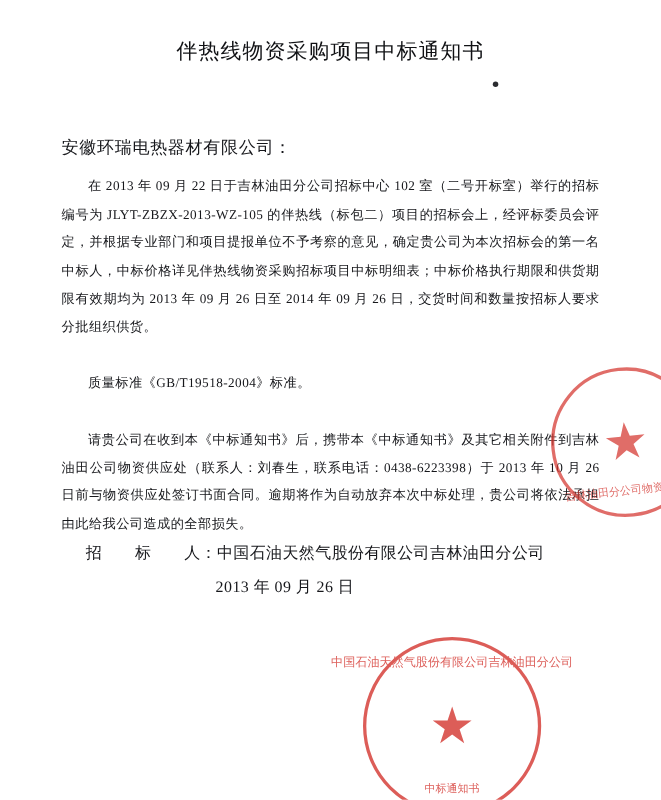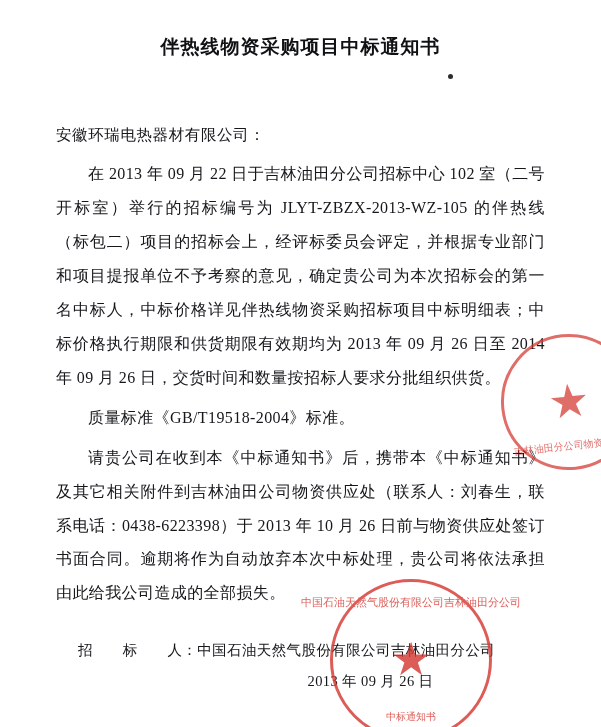--- a/index.html
+++ b/index.html
@@ -18,21 +18,21 @@
   .page {
     position: relative;
     width: 601px;
     height: 727px;
     box-sizing: border-box;
     padding: 0 56px;
   }
   .doc-title {
     text-align: center;
     font-size: 19px;
-    font-weight: bold;
+    font-weight: normal;
     letter-spacing: 1px;
     margin-top: 34px;
     margin-bottom: 16px;
     color: #101114;
   }
   .title-dot {
     position: absolute;
     left: 448px;
     top: 40px;
     width: 5px;
@@ -40,55 +40,53 @@
     border-radius: 50%;
     background: #2b2c30;
   }
   .addressee {
     margin-top: 60px;
     font-size: 15.5px;
     line-height: 1.9;
     letter-spacing: 0.6px;
   }
   .para {
-    font-size: 16px;
+    font-size: 12px;
     line-height: 2.12;
     text-align: justify;
     text-justify: inter-ideograph;
     letter-spacing: 0.4px;
     margin: 8px 0 0 0;
   }
   .para.indent {
     text-indent: 2em;
   }
   .para.block2 {
-    margin-top: 6px;
+    margin-top: 26px;
   }
   .signature-block {
-    margin-top: 26px;
     font-size: 14.5px;
     line-height: 2.0;
     letter-spacing: 0.4px;
     padding-left: 22px;
   }
   .sig-row {
     display: block;
     white-space: nowrap;
   }
   .sig-label {
     display: inline-block;
   }
   .sig-value {
     display: inline-block;
   }
   .sig-date {
     display: block;
     padding-left: 118px;
     margin-top: 2px;
-    text-align: center;
   }
 
   
   .seal {
     position: absolute;
     border: 3px solid #d4352f;
     border-radius: 50%;
     opacity: 0.72;
     pointer-events: none;
   }

